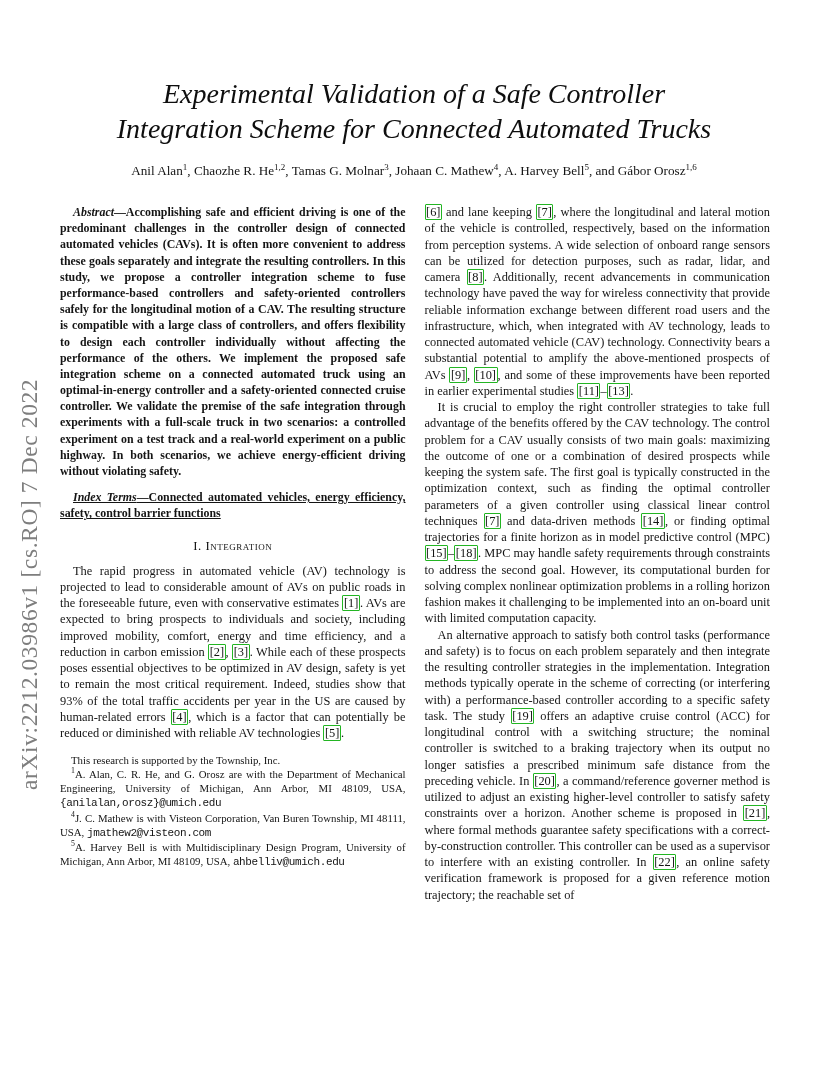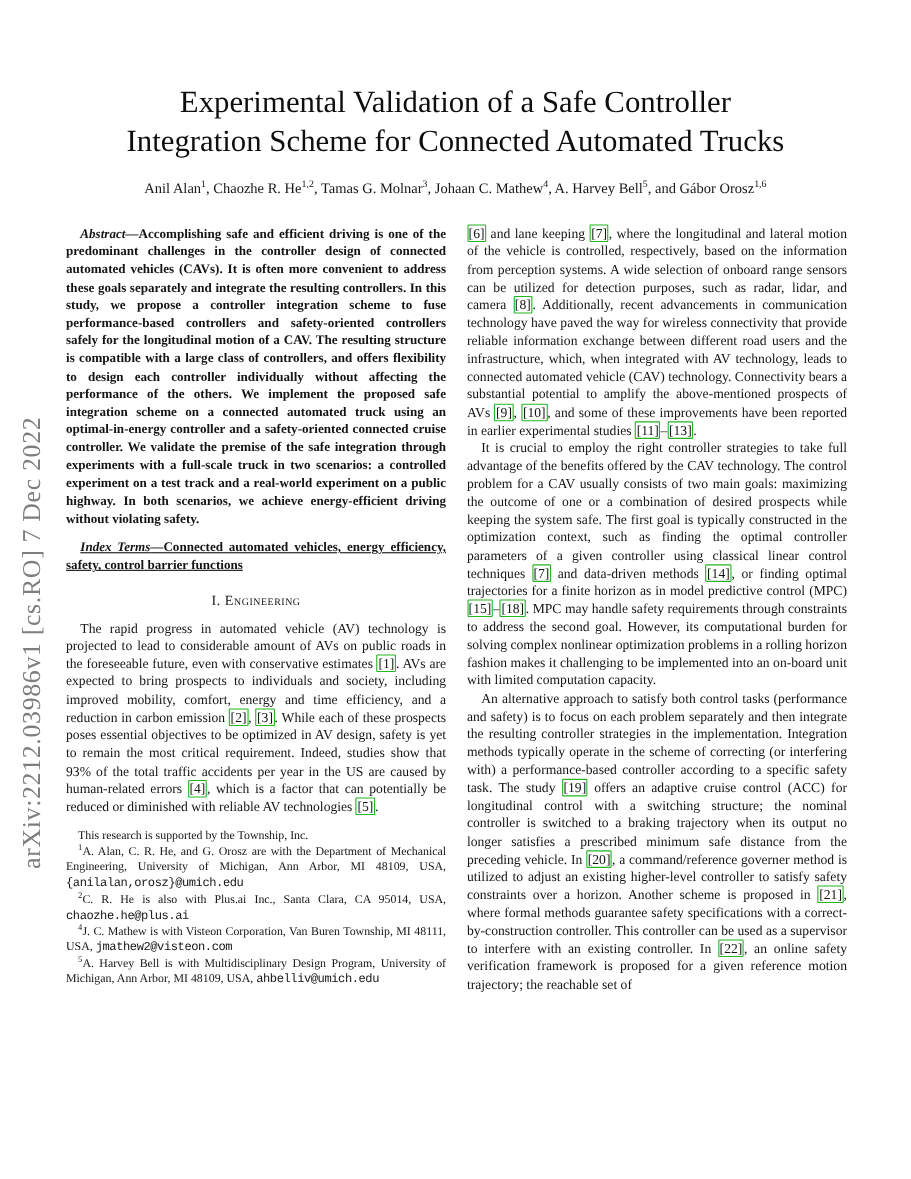--- a/index.html
+++ b/index.html
@@ -8,21 +8,21 @@
 
   .arxiv-strip {
     position:absolute; left:16px; top:790px;
     transform:rotate(-90deg); transform-origin:0 0;
     white-space:nowrap; font-size:23.5px; letter-spacing:0.6px;
     color:#7e7e7e;
   }
 
   .paper-title {
     margin:76px auto 0 auto; width:620px; text-align:center;
-    font-size:28px; line-height:1.25; font-weight:400; color:#0e0e0e;
+    font-size:28px; line-height:1.25; font-weight:400; color:#0e0e0e;font-style:italic;
   }
 
   .author-line { margin-top:17px; text-align:center; font-size:13.2px; white-space:nowrap; }
   .author-line sup { font-size:9px; line-height:0; }
 
   .cols { display:flex; gap:19px; margin:25px 58px 0 60px; }
   .col { width:348px; }
 
   p { margin:0; text-align:justify; }
 
@@ -56,28 +56,27 @@
 
   <div class="author-line">Anil Alan<sup>1</sup>, Chaozhe R. He<sup>1,2</sup>, Tamas G. Molnar<sup>3</sup>, Johaan C. Mathew<sup>4</sup>, A. Harvey Bell<sup>5</sup>, and Gábor Orosz<sup>1,6</sup></div>
 
   <div class="cols">
 
     <div class="col">
       <p class="abstract-p"><span class="lead-label">Abstract</span><span>—Accomplishing safe and efficient driving is one of the predominant challenges in the controller design of connected automated vehicles (CAVs). It is often more convenient to address these goals separately and integrate the resulting controllers. In this study, we propose a controller integration scheme to fuse performance-based controllers and safety-oriented controllers safely for the longitudinal motion of a CAV. The resulting structure is compatible with a large class of controllers, and offers flexibility to design each controller individually without affecting the performance of the others. We implement the proposed safe integration scheme on a connected automated truck using an optimal-in-energy controller and a safety-oriented connected cruise controller. We validate the premise of the safe integration through experiments with a full-scale truck in two scenarios: a controlled experiment on a test track and a real-world experiment on a public highway. In both scenarios, we achieve energy-efficient driving without violating safety.</span></p>
 
       <p class="index-p"><span class="lead-label">Index Terms</span><span>—Connected automated vehicles, energy efficiency, safety, control barrier functions</span></p>
 
-      <p class="sec-head"><span class="sc">I. Engineering</span></p>
+      <p class="sec-head"><span class="sc">I. Integration</span></p>
 
       <p class="body-p">The rapid progress in automated vehicle (AV) technology is projected to lead to considerable amount of AVs on public roads in the foreseeable future, even with conservative estimates <span class="cite">[1]</span>. AVs are expected to bring prospects to individuals and society, including improved mobility, comfort, energy and time efficiency, and a reduction in carbon emission <span class="cite">[2]</span>, <span class="cite">[3]</span>. While each of these prospects poses essential objectives to be optimized in AV design, safety is yet to remain the most critical requirement. Indeed, studies show that 93% of the total traffic accidents per year in the US are caused by human-related errors <span class="cite">[4]</span>, which is a factor that can potentially be reduced or diminished with reliable AV technologies <span class="cite">[5]</span>.</p>
 
       <div class="footnotes">
         <p class="footnote"><span class="fn-text">This research is supported by the Township, Inc.</span></p>
         <p class="footnote"><sup>1</sup><span class="fn-text">A. Alan, C. R. He, and G. Orosz are with the Department of Mechanical Engineering, University of Michigan, Ann Arbor, MI 48109, USA, <span class="tt">{anilalan,orosz}@umich.edu</span></span></p>
-        <p class="footnote"><sup>2</sup><span class="fn-text">C. R. He is also with Plus.ai Inc., Santa Clara, CA 95014, USA, <span class="tt">chaozhe.he@plus.ai</span></span></p>
         <p class="footnote"><sup>4</sup><span class="fn-text">J. C. Mathew is with Visteon Corporation, Van Buren Township, MI 48111, USA, <span class="tt">jmathew2@visteon.com</span></span></p>
         <p class="footnote"><sup>5</sup><span class="fn-text">A. Harvey Bell is with Multidisciplinary Design Program, University of Michigan, Ann Arbor, MI 48109, USA, <span class="tt">ahbelliv@umich.edu</span></span></p>
       </div>
     </div>
 
     <div class="col">
       <p class="body-p noindent"><span class="cite">[6]</span> and lane keeping <span class="cite">[7]</span>, where the longitudinal and lateral motion of the vehicle is controlled, respectively, based on the information from perception systems. A wide selection of onboard range sensors can be utilized for detection purposes, such as radar, lidar, and camera <span class="cite">[8]</span>. Additionally, recent advancements in communication technology have paved the way for wireless connectivity that provide reliable information exchange between different road users and the infrastructure, which, when integrated with AV technology, leads to connected automated vehicle (CAV) technology. Connectivity bears a substantial potential to amplify the above-mentioned prospects of AVs <span class="cite">[9]</span>, <span class="cite">[10]</span>, and some of these improvements have been reported in earlier experimental studies <span class="cite">[11]</span>–<span class="cite">[13]</span>.</p>
       <p class="body-p">It is crucial to employ the right controller strategies to take full advantage of the benefits offered by the CAV technology. The control problem for a CAV usually consists of two main goals: maximizing the outcome of one or a combination of desired prospects while keeping the system safe. The first goal is typically constructed in the optimization context, such as finding the optimal controller parameters of a given controller using classical linear control techniques <span class="cite">[7]</span> and data-driven methods <span class="cite">[14]</span>, or finding optimal trajectories for a finite horizon as in model predictive control (MPC) <span class="cite">[15]</span>–<span class="cite">[18]</span>. MPC may handle safety requirements through constraints to address the second goal. However, its computational burden for solving complex nonlinear optimization problems in a rolling horizon fashion makes it challenging to be implemented into an on-board unit with limited computation capacity.</p>
       <p class="body-p">An alternative approach to satisfy both control tasks (performance and safety) is to focus on each problem separately and then integrate the resulting controller strategies in the implementation. Integration methods typically operate in the scheme of correcting (or interfering with) a performance-based controller according to a specific safety task. The study <span class="cite">[19]</span> offers an adaptive cruise control (ACC) for longitudinal control with a switching structure; the nominal controller is switched to a braking trajectory when its output no longer satisfies a prescribed minimum safe distance from the preceding vehicle. In <span class="cite">[20]</span>, a command/reference governer method is utilized to adjust an existing higher-level controller to satisfy safety constraints over a horizon. Another scheme is proposed in <span class="cite">[21]</span>, where formal methods guarantee safety specifications with a correct-by-construction controller. This controller can be used as a supervisor to interfere with an existing controller. In <span class="cite">[22]</span>, an online safety verification framework is proposed for a given reference motion trajectory; the reachable set of</p>
     </div>

